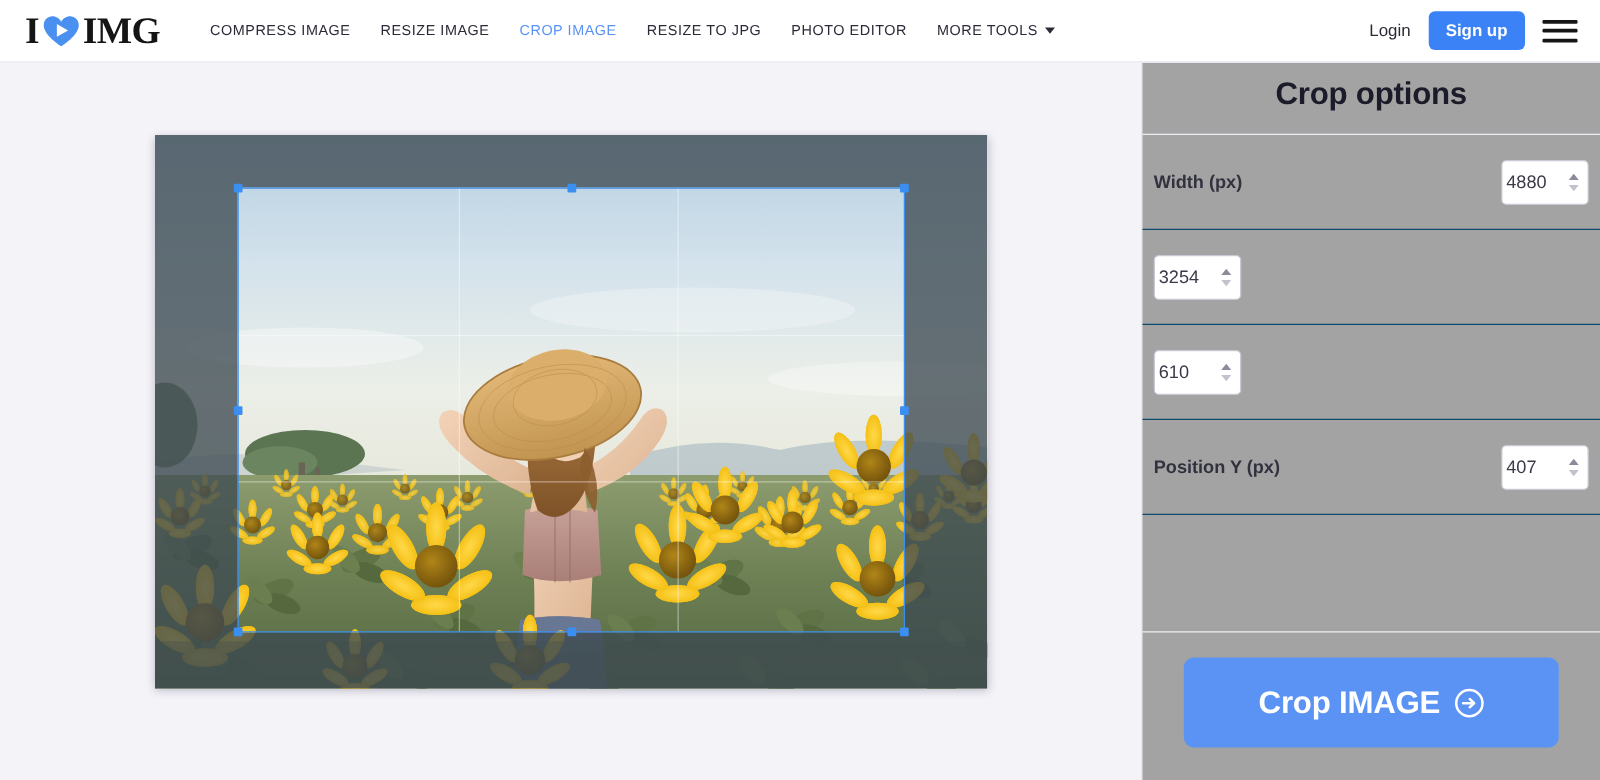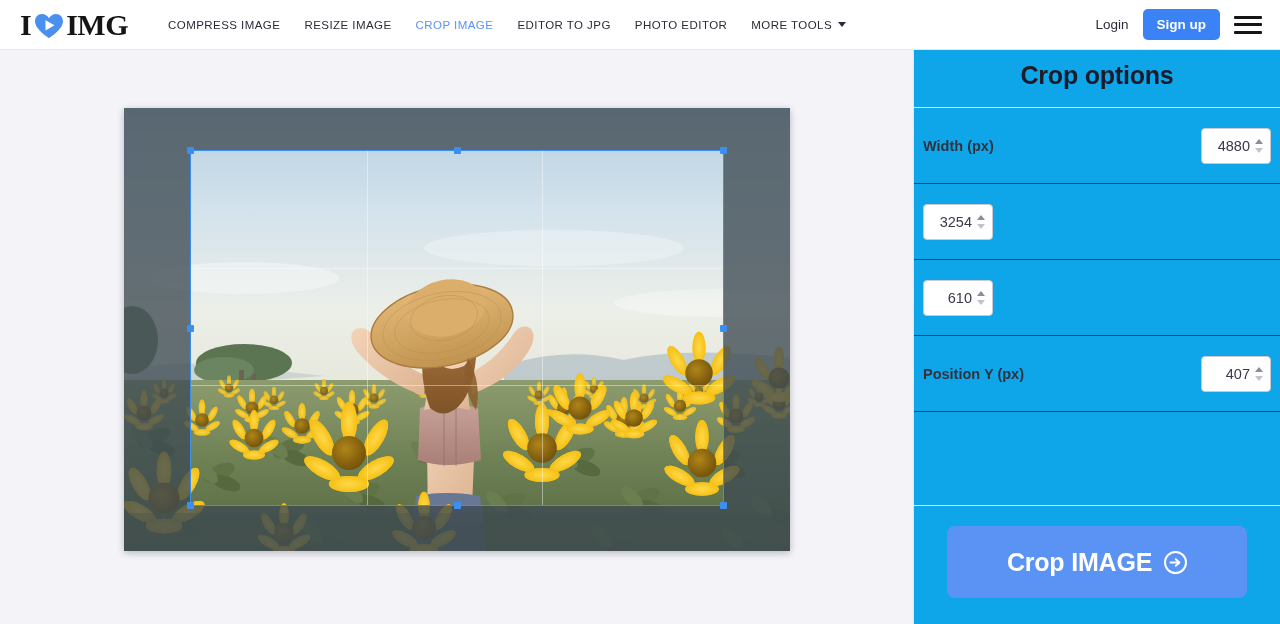--- a/index.html
+++ b/index.html
@@ -148,21 +148,21 @@
   .h-mr { right: -4px; top: 50%; margin-top: -3.5px; cursor: ew-resize; }
   .h-bl { left: -4px; bottom: -4px; cursor: nesw-resize; }
   .h-bc { left: 50%; margin-left: -3.5px; bottom: -4px; cursor: ns-resize; }
   .h-br { right: -4px; bottom: -4px; cursor: nwse-resize; }
 
   
   .sidebar {
     position: absolute;
     top: 50px; right: 0;
     width: 366px; height: 574px;
-    background: #0ea5e9;
+    background: #a3a3a3;
     display: flex; flex-direction: column;
   }
   .sidebar-title {
     height: 58px;
     display: flex; align-items: center; justify-content: center;
     font-size: 25px;
     font-weight: bold;
     color: #1b1b29;
     letter-spacing: -0.2px;
     border-bottom: 1px solid #edecf3;
@@ -185,21 +185,20 @@
     width: 70px; height: 36px;
     border: 1px solid #c9c9d4;
     border-radius: 4px;
     background: #ffffff;
     display: flex; align-items: center;
   }
   .spinner-field input {
     width: 48px; height: 34px;
     border: none; outline: none;
     background: transparent;
-    text-align: right;
     font-size: 14.5px;
     color: #3a3a48;
     font-family: "Liberation Sans", sans-serif;
     padding-right: 3px;
     margin-left: 3px;
   }
   .spin-arrows {
     position: absolute;
     right: 7px; top: 50%;
     transform: translateY(-50%);
@@ -256,21 +255,21 @@
           <path d="M11.5 7.2 L20.5 12.3 L11.5 17.4 Z" fill="#ffffff"></path>
         </svg>
       </span>
       <span>IMG</span>
     </div>
 
     <nav class="nav">
       <a href="#">COMPRESS IMAGE</a>
       <a href="#">RESIZE IMAGE</a>
       <a href="#" class="active">CROP IMAGE</a>
-      <a href="#">EDITOR TO JPG</a>
+      <a href="#">RESIZE TO JPG</a>
       <a href="#">PHOTO EDITOR</a>
       <a href="#" class="more">
         <span>MORE TOOLS</span>
         <span class="caret"></span>
       </a>
     </nav>
 
     <div class="header-right">
       <a href="#" class="login-link">Login</a>
       <button class="signup-btn">Sign up</button>

